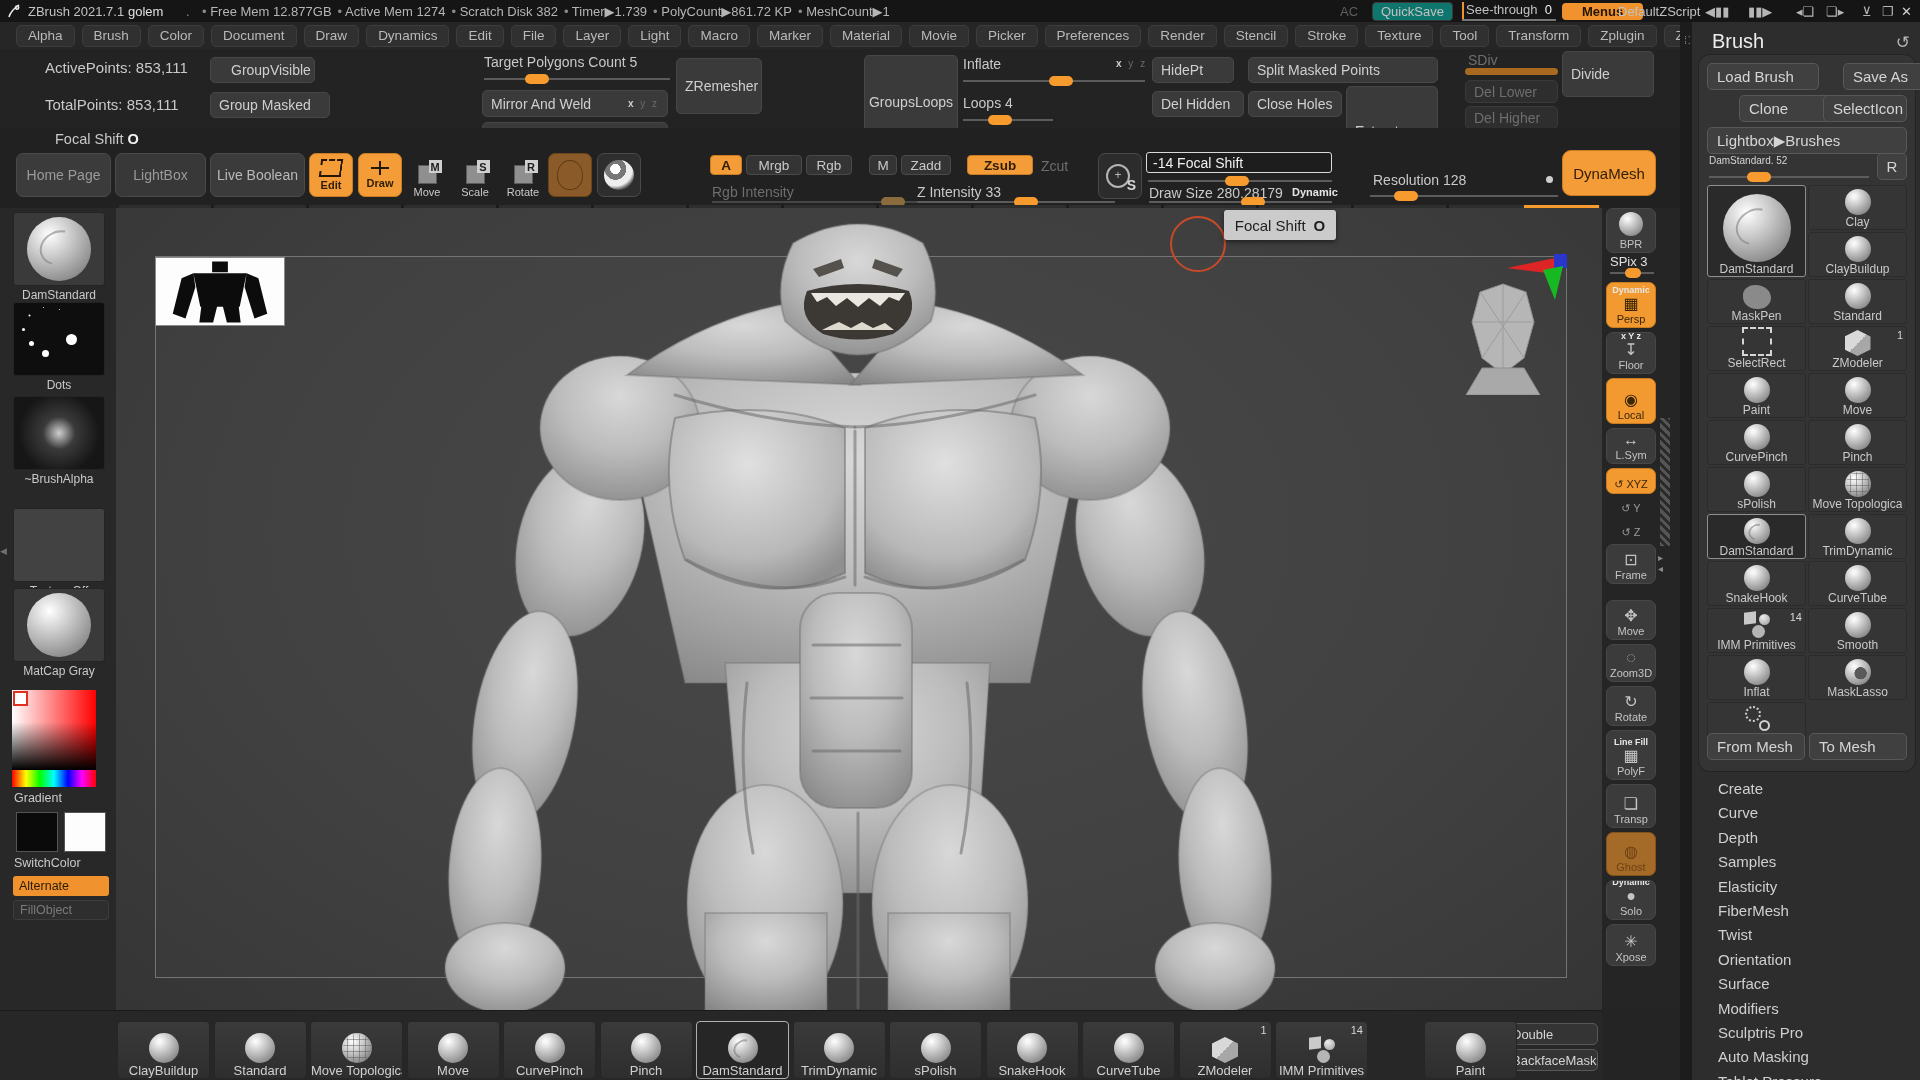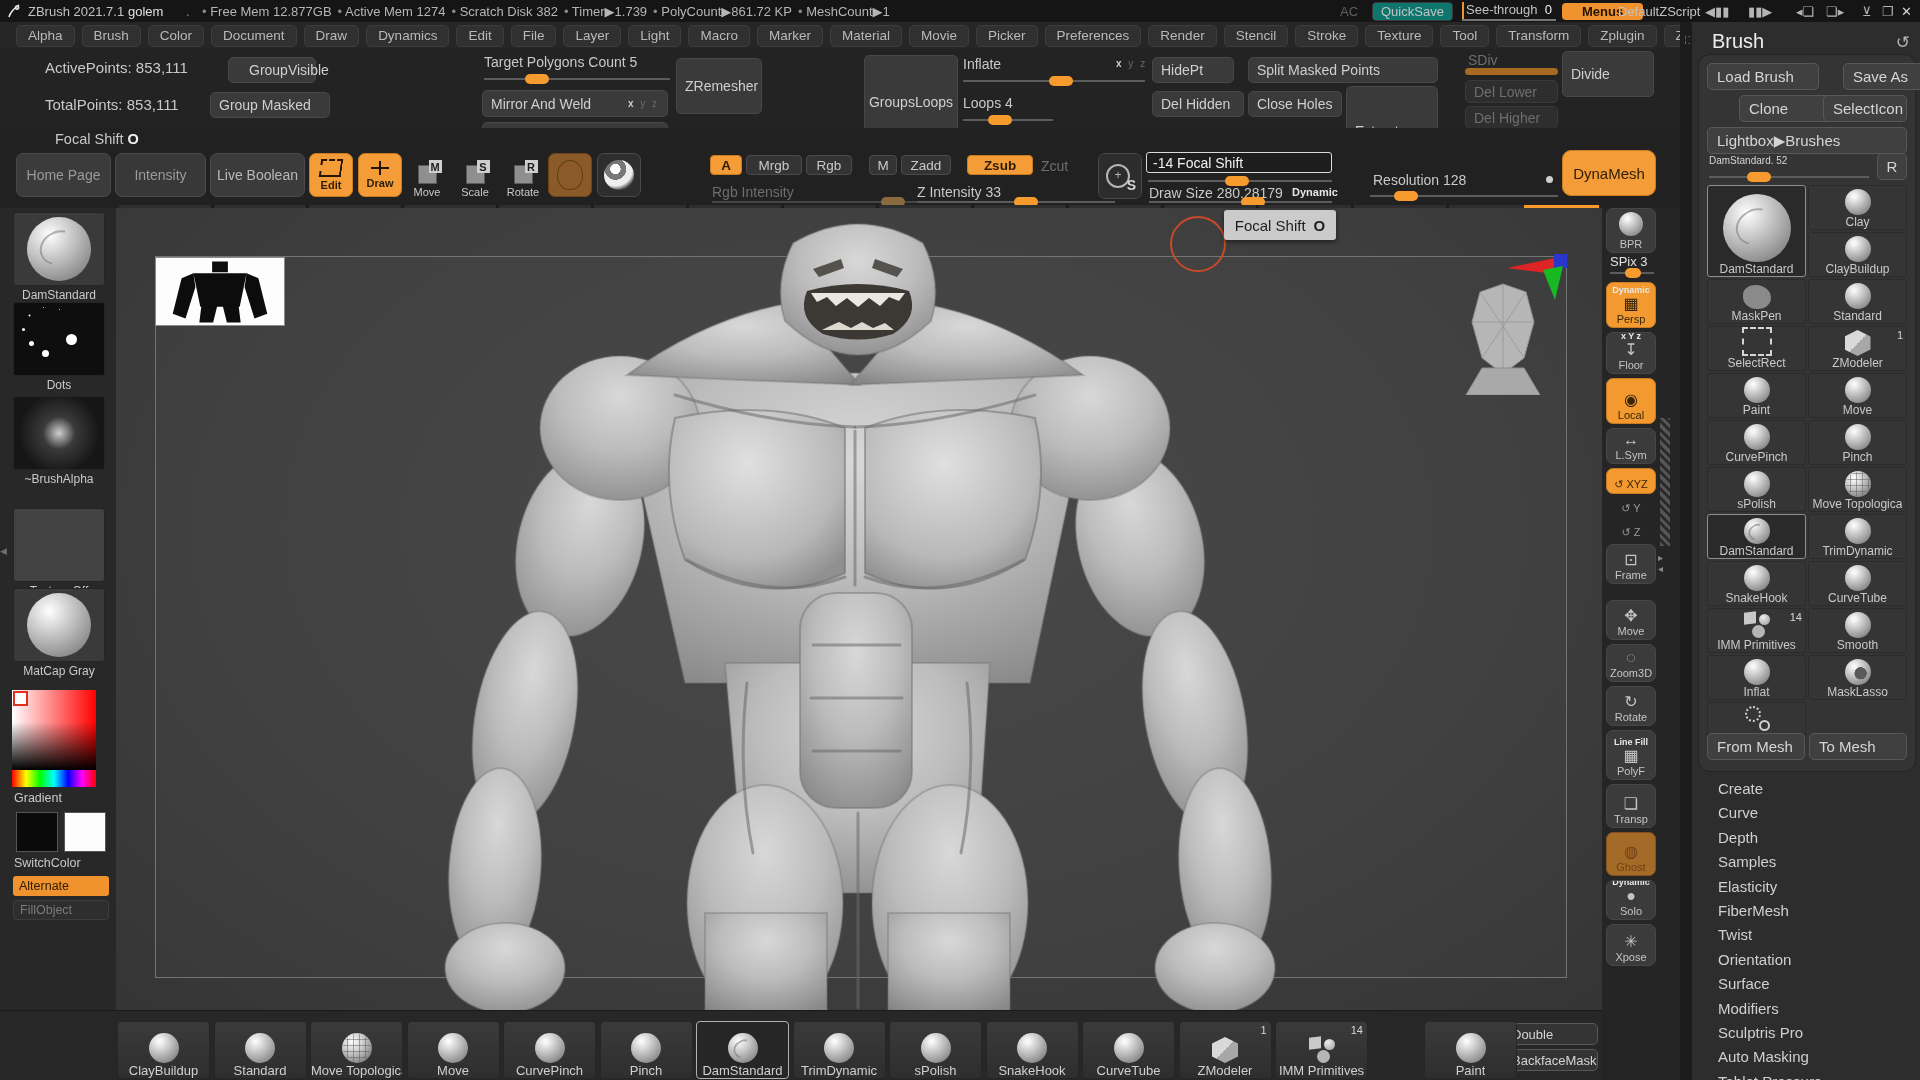--- a/index.html
+++ b/index.html
@@ -194,21 +194,21 @@
       <div class="menu-item">Transform</div>
       <div class="menu-item">Zplugin</div>
       <div class="menu-item">Zscript</div>
       <div class="menu-item">Help</div>
     </div>
 
   <div class="abs" style="left:0;top:49px;width:1680px;height:101px;background:#232323;">
     <div class="lbl" style="left:45px;top:10px;font-size:15px;">ActivePoints: 853,111</div>
     <div class="lbl" style="left:45px;top:47px;font-size:15px;">TotalPoints: 853,111</div>
 
-    <div class="zbtn" style="left:228px;top:8px;width:88px;height:26px;padding-left:20px;">GroupVisible</div>
+    <div class="zbtn" style="left:210px;top:8px;width:105px;height:26px;padding-left:20px;">GroupVisible</div>
     <div class="zbtn" style="left:210px;top:43px;width:120px;height:26px;">Group Masked</div>
 
     <div class="lbl" style="left:484px;top:5px;">Target Polygons Count 5</div>
     <div class="slider" style="left:484px;top:29px;width:186px;">
         <span class="handle" style="left:22%;"></span>
       </div>
     <div class="zbtn" style="left:482px;top:41px;width:186px;height:27px;justify-content:space-between;">
       <span>Mirror And Weld</span>
       <span class="axes"><b>x</b> <span>y</span> <span>z</span></span>
     </div>
@@ -241,21 +241,21 @@
     <div class="zbtn dim" style="left:1465px;top:31px;width:93px;height:23px;">Del Lower</div>
     <div class="zbtn dim" style="left:1465px;top:57px;width:93px;height:23px;">Del Higher</div>
     <div class="zbtn tall" style="left:1562px;top:2px;width:92px;height:46px;">Divide</div>
   </div>
 
   <div class="abs" style="left:0;top:128px;width:1680px;height:80px;background:#212121;">
     <div class="lbl" style="left:55px;top:3px;font-size:14.5px;">
       <span>Focal Shift</span> <b style="color:#f0f0f0;">O</b>
     </div>
     <div class="tbbtn" style="left:16px;top:25px;width:95px;height:44px;color:#9a9a9a;">Home Page</div>
-    <div class="tbbtn" style="left:115px;top:25px;width:91px;height:44px;color:#9a9a9a;background:#383838;">Intensity</div>
+    <div class="tbbtn" style="left:115px;top:25px;width:91px;height:44px;color:#9a9a9a;background:#383838;">LightBox</div>
     <div class="tbbtn" style="left:210px;top:25px;width:95px;height:44px;">Live Boolean</div>
 
     <div class="tbbtn orange" style="left:309px;top:25px;width:44px;height:44px;flex-direction:column;font-size:11px;font-weight:bold;">
       <span style="width:18px;height:14px;border:2px solid #241703;border-style:dashed solid solid dashed;transform:skewX(-8deg);margin-bottom:2px;"></span>
       <span>Edit</span>
     </div>
     <div class="tbbtn orange" style="left:358px;top:25px;width:44px;height:44px;flex-direction:column;font-size:11px;font-weight:bold;">
       <span style="position:relative;width:18px;height:14px;margin-bottom:2px;">
         <span style="position:absolute;left:8px;top:0;width:2px;height:14px;background:#241703;"></span>
         <span style="position:absolute;left:0;top:6px;width:18px;height:2px;background:#241703;"></span>

